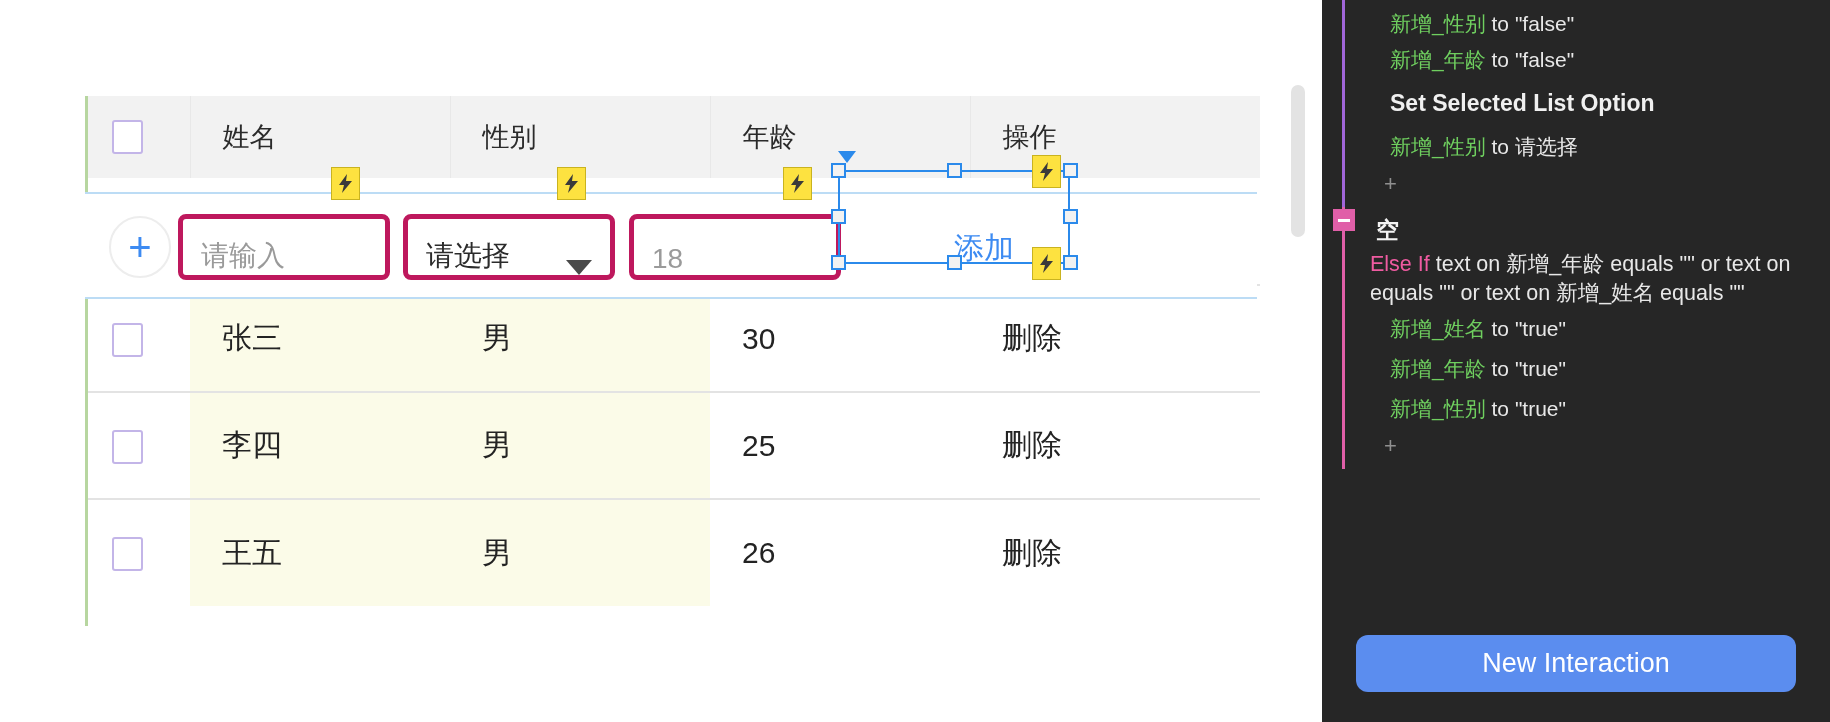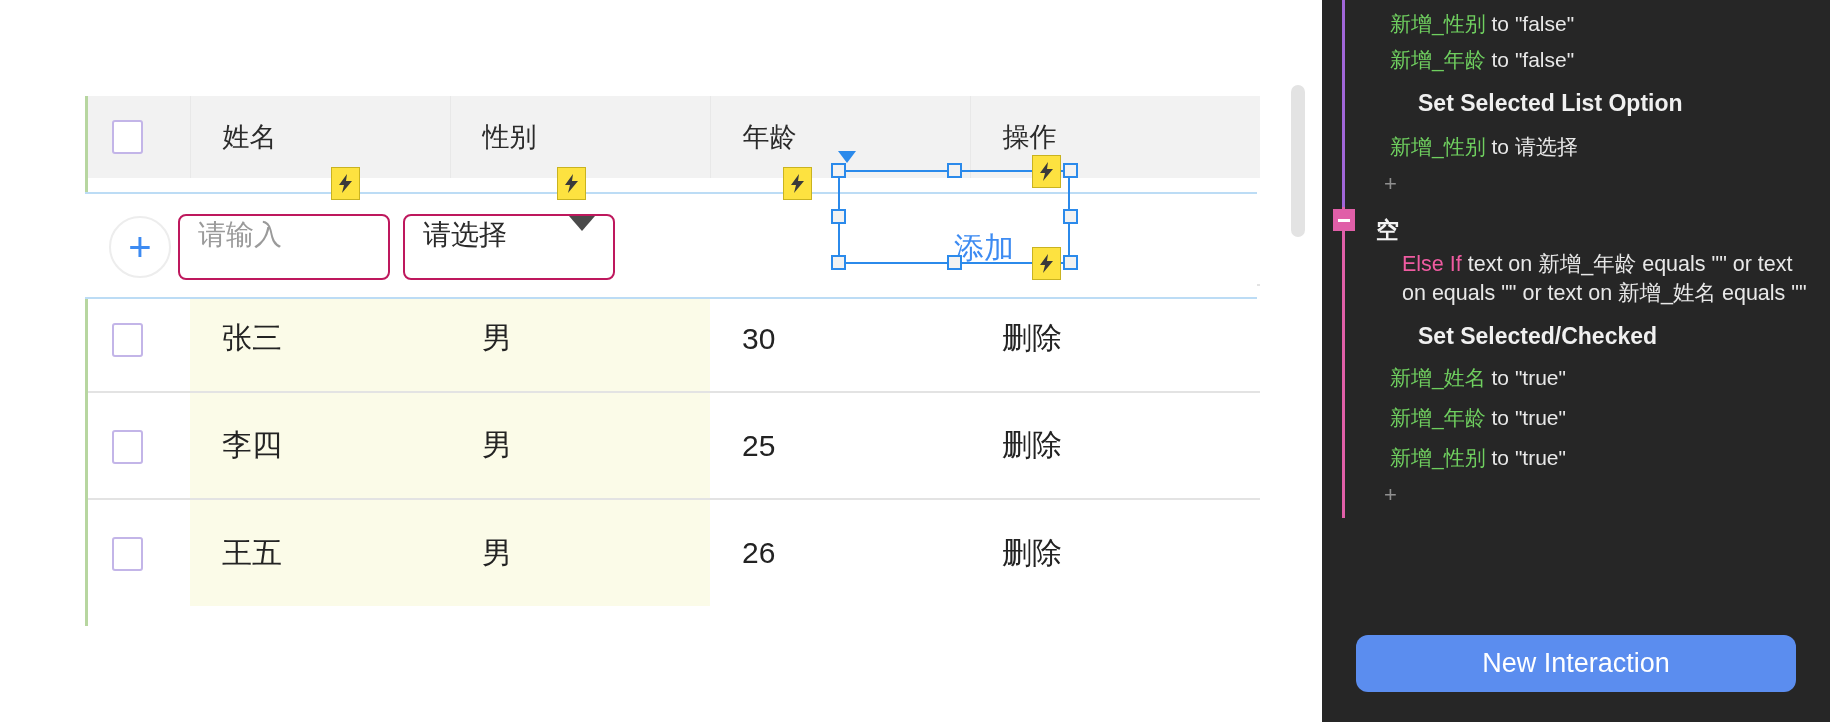--- a/index.html
+++ b/index.html
@@ -87,23 +87,23 @@
     width: 62px; height: 62px;
     border: 2px solid #ededed; border-radius: 50%;
     background: #fff;
     display: flex; align-items: center; justify-content: center;
     color: #3d8bf2; font-size: 40px; line-height: 1; font-weight: 300;
     cursor: pointer;
   }
 
   .fld {
     position: absolute; top: 20px; height: 66px;
-    border: 2px solid #be185d; border-radius: 8px;
-    background: #ffffff;
-    display: flex; align-items: flex-start;
+    border: 5px solid #be185d; border-radius: 8px;
+    background: #ffffff;
+    display: flex; align-items: flex-end;
     padding: 0 18px;
     font-size: 28px; color: #9a9a9a;
   }
   .fld.f-name { left: 93px;  width: 212px; }
   .fld.f-sex  { left: 318px; width: 212px; justify-content: space-between; color: #2b2b2b; }
   .fld.f-age  { left: 544px; width: 212px; }
 
   .caret-dn {
     width: 0; height: 0;
     border-left: 13px solid transparent;
@@ -179,21 +179,21 @@
   .grp { position: relative; }
   .grp-line {
     position: absolute; left: 20px; top: 0; bottom: 0;
     width: 3px;
   }
   .grp-line.purple { background: #a166d9; }
   .grp-line.pink   { background: #e05fa8; }
 
   .row { padding: 4px 0 4px 0; line-height: 1.34; }
   .r-ind1 { padding-left: 68px; }
-  .r-head { padding-left: 54px; margin-left: 42px; }
+  .r-head { padding-left: 68px; }
 
   .fs-base { font-size: 21px; }
   .tok-green { color: #6fcf5f; }
   .tok-white { color: #e8e8e8; }
   .tok-bold  { color: #f0f0f0; font-weight: bold; }
   .tok-pink  { color: #ef5ba1; }
 
   .plus-row { padding-left: 62px; color: #8f8f8f; font-size: 22px; padding-top: 6px; padding-bottom: 6px; }
 
   .collapse-tog {
@@ -202,21 +202,20 @@
     background: #e05fa8;
     display: flex; align-items: center; justify-content: center;
   }
   .collapse-tog i { display: block; width: 12px; height: 3px; background: #fff; }
 
   .grp-title { font-size: 23px; font-weight: bold; color: #f2f2f2; padding-left: 54px; }
   .cond {
     padding-left: 48px; padding-right: 18px;
     font-size: 21.5px; line-height: 1.32; color: #e8e8e8;
     padding-top: 4px;
-    margin-left: 32px;
   }
 
   .newbtn {
     position: absolute; left: 34px; bottom: 30px;
     width: 440px; height: 57px;
     background: #5b8def; color: #ffffff;
     border: none; border-radius: 12px;
     font-size: 27px;
     font-family: "Liberation Sans", sans-serif;
     cursor: pointer;
@@ -297,20 +296,23 @@
 
       <div class="fld f-name">
         <span>请输入</span>
       </div>
 
       <div class="fld f-sex">
         <span>请选择</span>
         <span class="caret-dn"></span>
       </div>
 
+      <div class="fld f-age">
+        <span>18</span>
+      </div>
 
       <div class="addlink">添加</div>
     </div>
 
     <div class="bolt" style="left:331px; top:167px;">
       <svg width="13" height="19" viewBox="0 0 13 19">
           <polygon points="8,0 0,11 5,11 3,19 13,7 7,7" fill="#3a3a3a"></polygon>
         </svg>
     </div>
     <div class="bolt" style="left:557px; top:167px;">
@@ -387,23 +389,20 @@
       <div class="collapse-tog">
           <i></i>
         </div>
 
       <div class="grp-title">空</div>
 
       <div class="cond">
         <span class="tok-pink">Else If</span><span class="tok-white"> text on 新增_年龄 equals "" or text on  equals "" or text on 新增_姓名 equals ""</span>
       </div>
 
-      <div class="row r-head" style="padding-top:14px;">
-        <span class="tok-bold" style="font-size:23px;">Set Selected/Checked</span>
-      </div>
 
       <div class="row r-ind1 fs-base" style="padding-top:8px;">
         <span class="tok-green">新增_姓名</span>
         <span class="tok-white">to</span>
         <span class="tok-white">"true"</span>
       </div>
 
       <div class="row r-ind1 fs-base" style="padding-top:8px;">
         <span class="tok-green">新增_年龄</span>
         <span class="tok-white">to</span>

